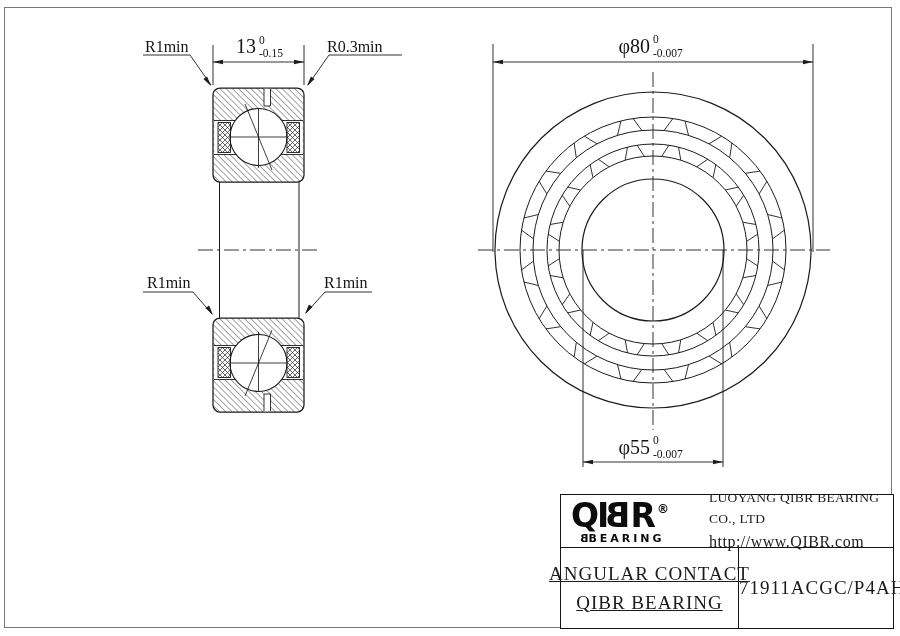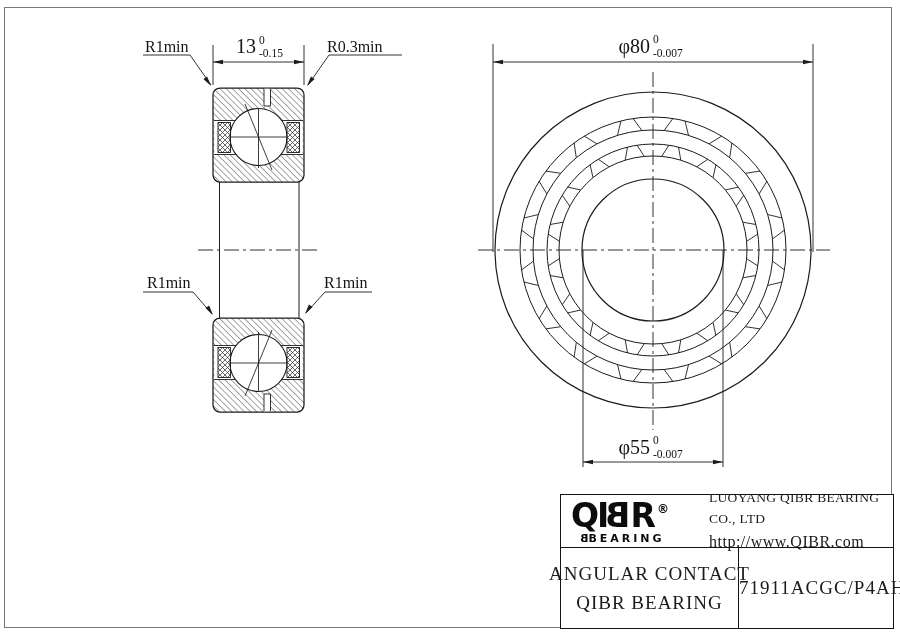--- a/index.html
+++ b/index.html
@@ -25,21 +25,21 @@
   .logo-reg{font-size:12px;vertical-align:14px;letter-spacing:0;margin-left:3px;}
   .logo-sub{font-family:"DejaVu Sans",sans-serif;font-weight:700;font-size:11px;
             letter-spacing:3px;color:#0c0c0c;margin-top:1px;padding-left:6px;}
   .logo-sub .flip{display:inline-block;transform:scaleX(-1);}
   .company{flex:1;text-align:left;line-height:1.55;padding-right:4px;}
   .company-name{font-size:13.5px;letter-spacing:.3px;}
   .company-url{font-size:16px;letter-spacing:.5px;}
   .tb-row2{flex:1;display:flex;}
   .tb-cell{display:flex;flex-direction:column;justify-content:center;align-items:center;
            gap:7px;}
-  .tb-cell-left{width:177px;border-right:1.6px solid #141414;}
+  .tb-cell-left{width:177px;border-right:1.6px solid #141414;text-decoration:underline;}
   .tb-cell-right{flex:1;}
   .tb-big{font-size:19px;letter-spacing:1px;white-space:nowrap;}
   .pn-label{word-spacing:9px;}
 </style>
 </head>
 <body>
 
 <div class="page">
   <div class="frame"></div>
 

